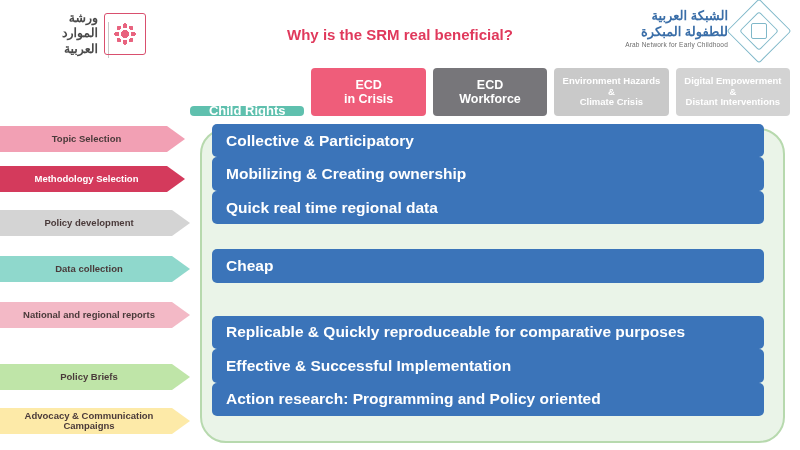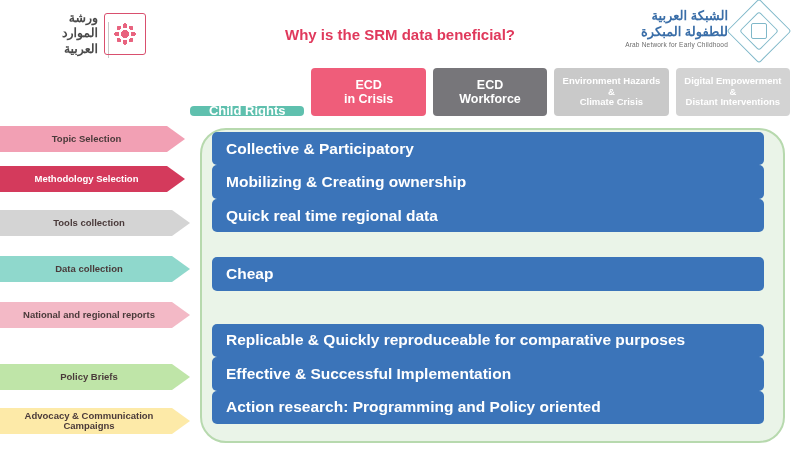--- a/index.html
+++ b/index.html
@@ -213,21 +213,21 @@
     width: 585px;
     height: 315px;
     background: #eaf4e8;
     border: 2px solid #b7d9ae;
     border-radius: 26px;
     box-sizing: border-box;
   }
   .benefits {
     position: absolute;
     left: 212px;
-    top: 132px;
+    top: 124px;
     width: 552px;
     height: 292px;
     display: flex;
     flex-direction: column;
     justify-content: space-between;
   }
   .benefit {
     height: 34px;
     background: #3b74b9;
     border-radius: 5px;
@@ -247,21 +247,21 @@
 <div class="header">
 
   <div class="logo-left">
     <div class="logo-left-text">ورشة
 الموارد
 العربية</div>
     <div class="logo-left-divider"></div>
     <div class="logo-left-mark"></div>
   </div>
 
-  <div class="title">Why is the SRM data beneficial?</div>
+  <div class="title">Why is the SRM real beneficial?</div>
 
   <div class="logo-right">
     <div class="logo-right-text">
       <div class="logo-right-ar">الشبكة العربية
 للطفولة المبكرة</div>
       <div class="logo-right-en">Arab Network for Early Childhood</div>
     </div>
     <div class="logo-right-mark"></div>
   </div>
 </div>
@@ -290,21 +290,21 @@
     <div class="stage on-dark" style="top: 46px; width: 185px;">
       <svg class="arrow-shape" viewBox="0 0 185 26" preserveAspectRatio="none">
         <polygon points="0,0 167,0 185,13 167,26 0,26" fill="#d43a5c"></polygon>
       </svg>
       <div class="stage-label">Methodology Selection</div>
     </div>
     <div class="stage" style="top: 90px; width: 190px;">
       <svg class="arrow-shape" viewBox="0 0 190 26" preserveAspectRatio="none">
         <polygon points="0,0 172,0 190,13 172,26 0,26" fill="#d4d4d4"></polygon>
       </svg>
-      <div class="stage-label">Tools collection</div>
+      <div class="stage-label">Policy development</div>
     </div>
     <div class="stage" style="top: 182px; width: 190px;">
       <svg class="arrow-shape" viewBox="0 0 190 26" preserveAspectRatio="none">
         <polygon points="0,0 172,0 190,13 172,26 0,26" fill="#f3b9c6"></polygon>
       </svg>
       <div class="stage-label">National and regional reports</div>
     </div>
     <div class="stage" style="top: 136px; width: 190px;">
       <svg class="arrow-shape" viewBox="0 0 190 26" preserveAspectRatio="none">
         <polygon points="0,0 172,0 190,13 172,26 0,26" fill="#8fd8cc"></polygon>

